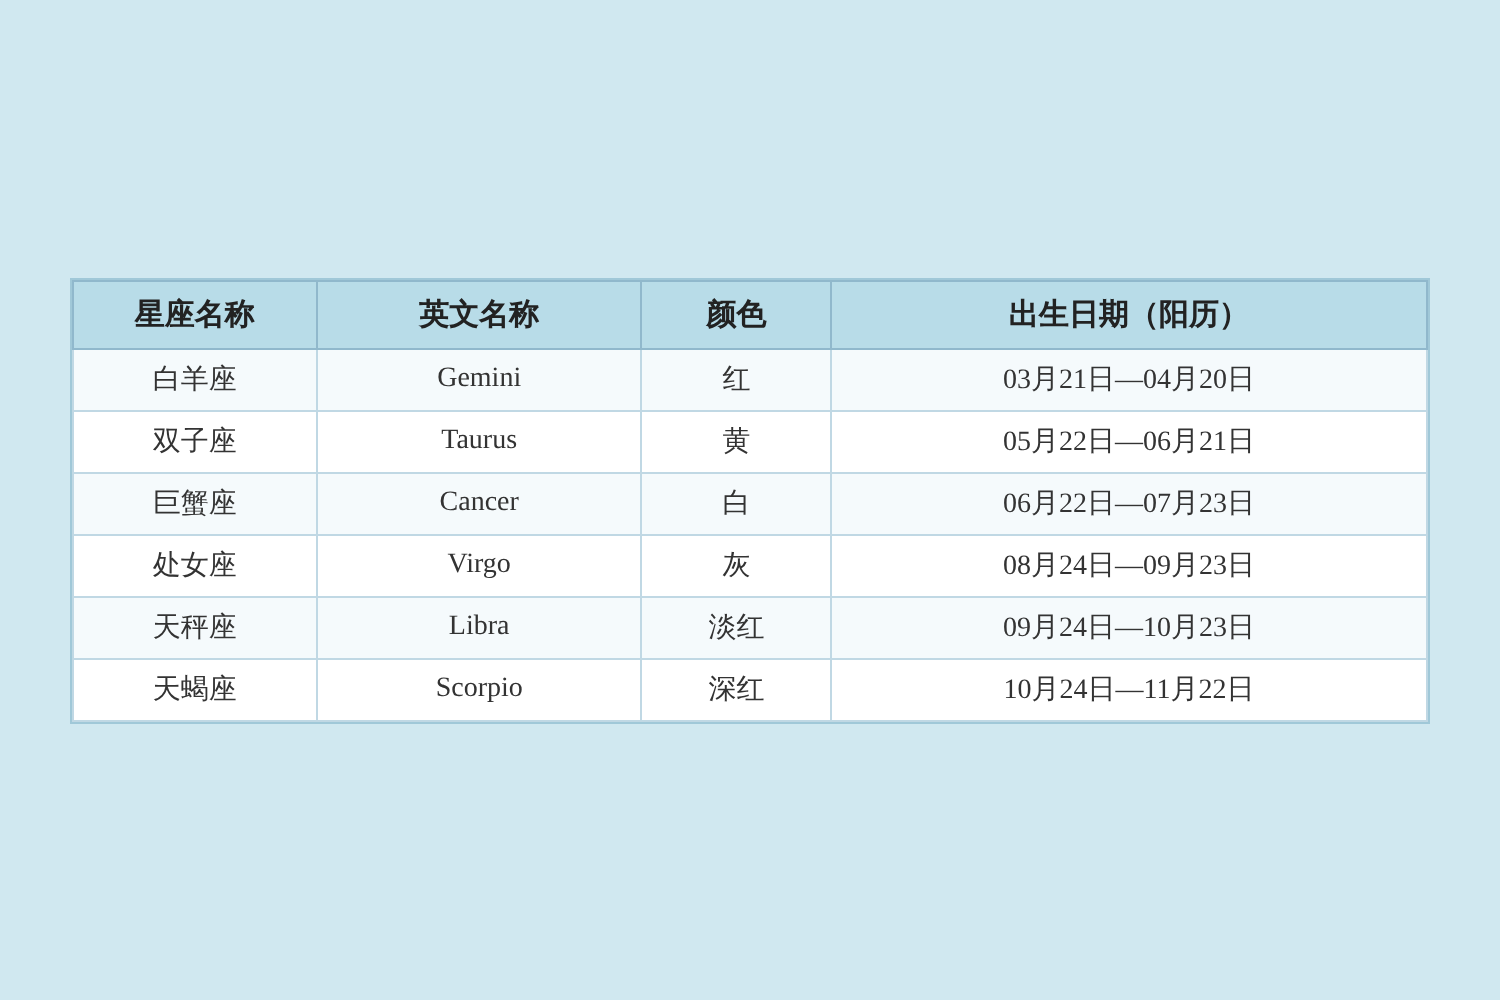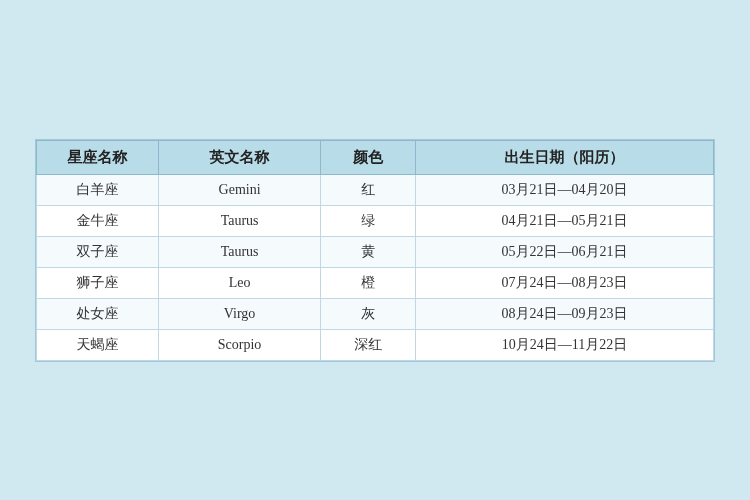--- a/index.html
+++ b/index.html
@@ -60,42 +60,42 @@
       </tr>
     </thead>
     <tbody id="table-body">
     <tr>
           <td class="col-cn">白羊座</td>
           <td class="col-en">Gemini</td>
           <td class="col-color">红</td>
           <td class="col-date">03月21日—04月20日</td>
         </tr>
         <tr>
-          <td class="col-cn">金牛座</td>
-          <td class="col-en">Taurus</td>
-          <td class="col-color">绿</td>
-          <td class="col-date">04月21日—05月21日</td>
-        </tr>
-        <tr>
           <td class="col-cn">双子座</td>
           <td class="col-en">Taurus</td>
           <td class="col-color">黄</td>
           <td class="col-date">05月22日—06月21日</td>
         </tr>
         <tr>
-          <td class="col-cn">狮子座</td>
-          <td class="col-en">Leo</td>
-          <td class="col-color">橙</td>
-          <td class="col-date">07月24日—08月23日</td>
+          <td class="col-cn">巨蟹座</td>
+          <td class="col-en">Cancer</td>
+          <td class="col-color">白</td>
+          <td class="col-date">06月22日—07月23日</td>
         </tr>
         <tr>
           <td class="col-cn">处女座</td>
           <td class="col-en">Virgo</td>
           <td class="col-color">灰</td>
           <td class="col-date">08月24日—09月23日</td>
+        </tr>
+        <tr>
+          <td class="col-cn">天秤座</td>
+          <td class="col-en">Libra</td>
+          <td class="col-color">淡红</td>
+          <td class="col-date">09月24日—10月23日</td>
         </tr>
         <tr>
           <td class="col-cn">天蝎座</td>
           <td class="col-en">Scorpio</td>
           <td class="col-color">深红</td>
           <td class="col-date">10月24日—11月22日</td>
         </tr>
       </tbody>
   </table>
 </div>

